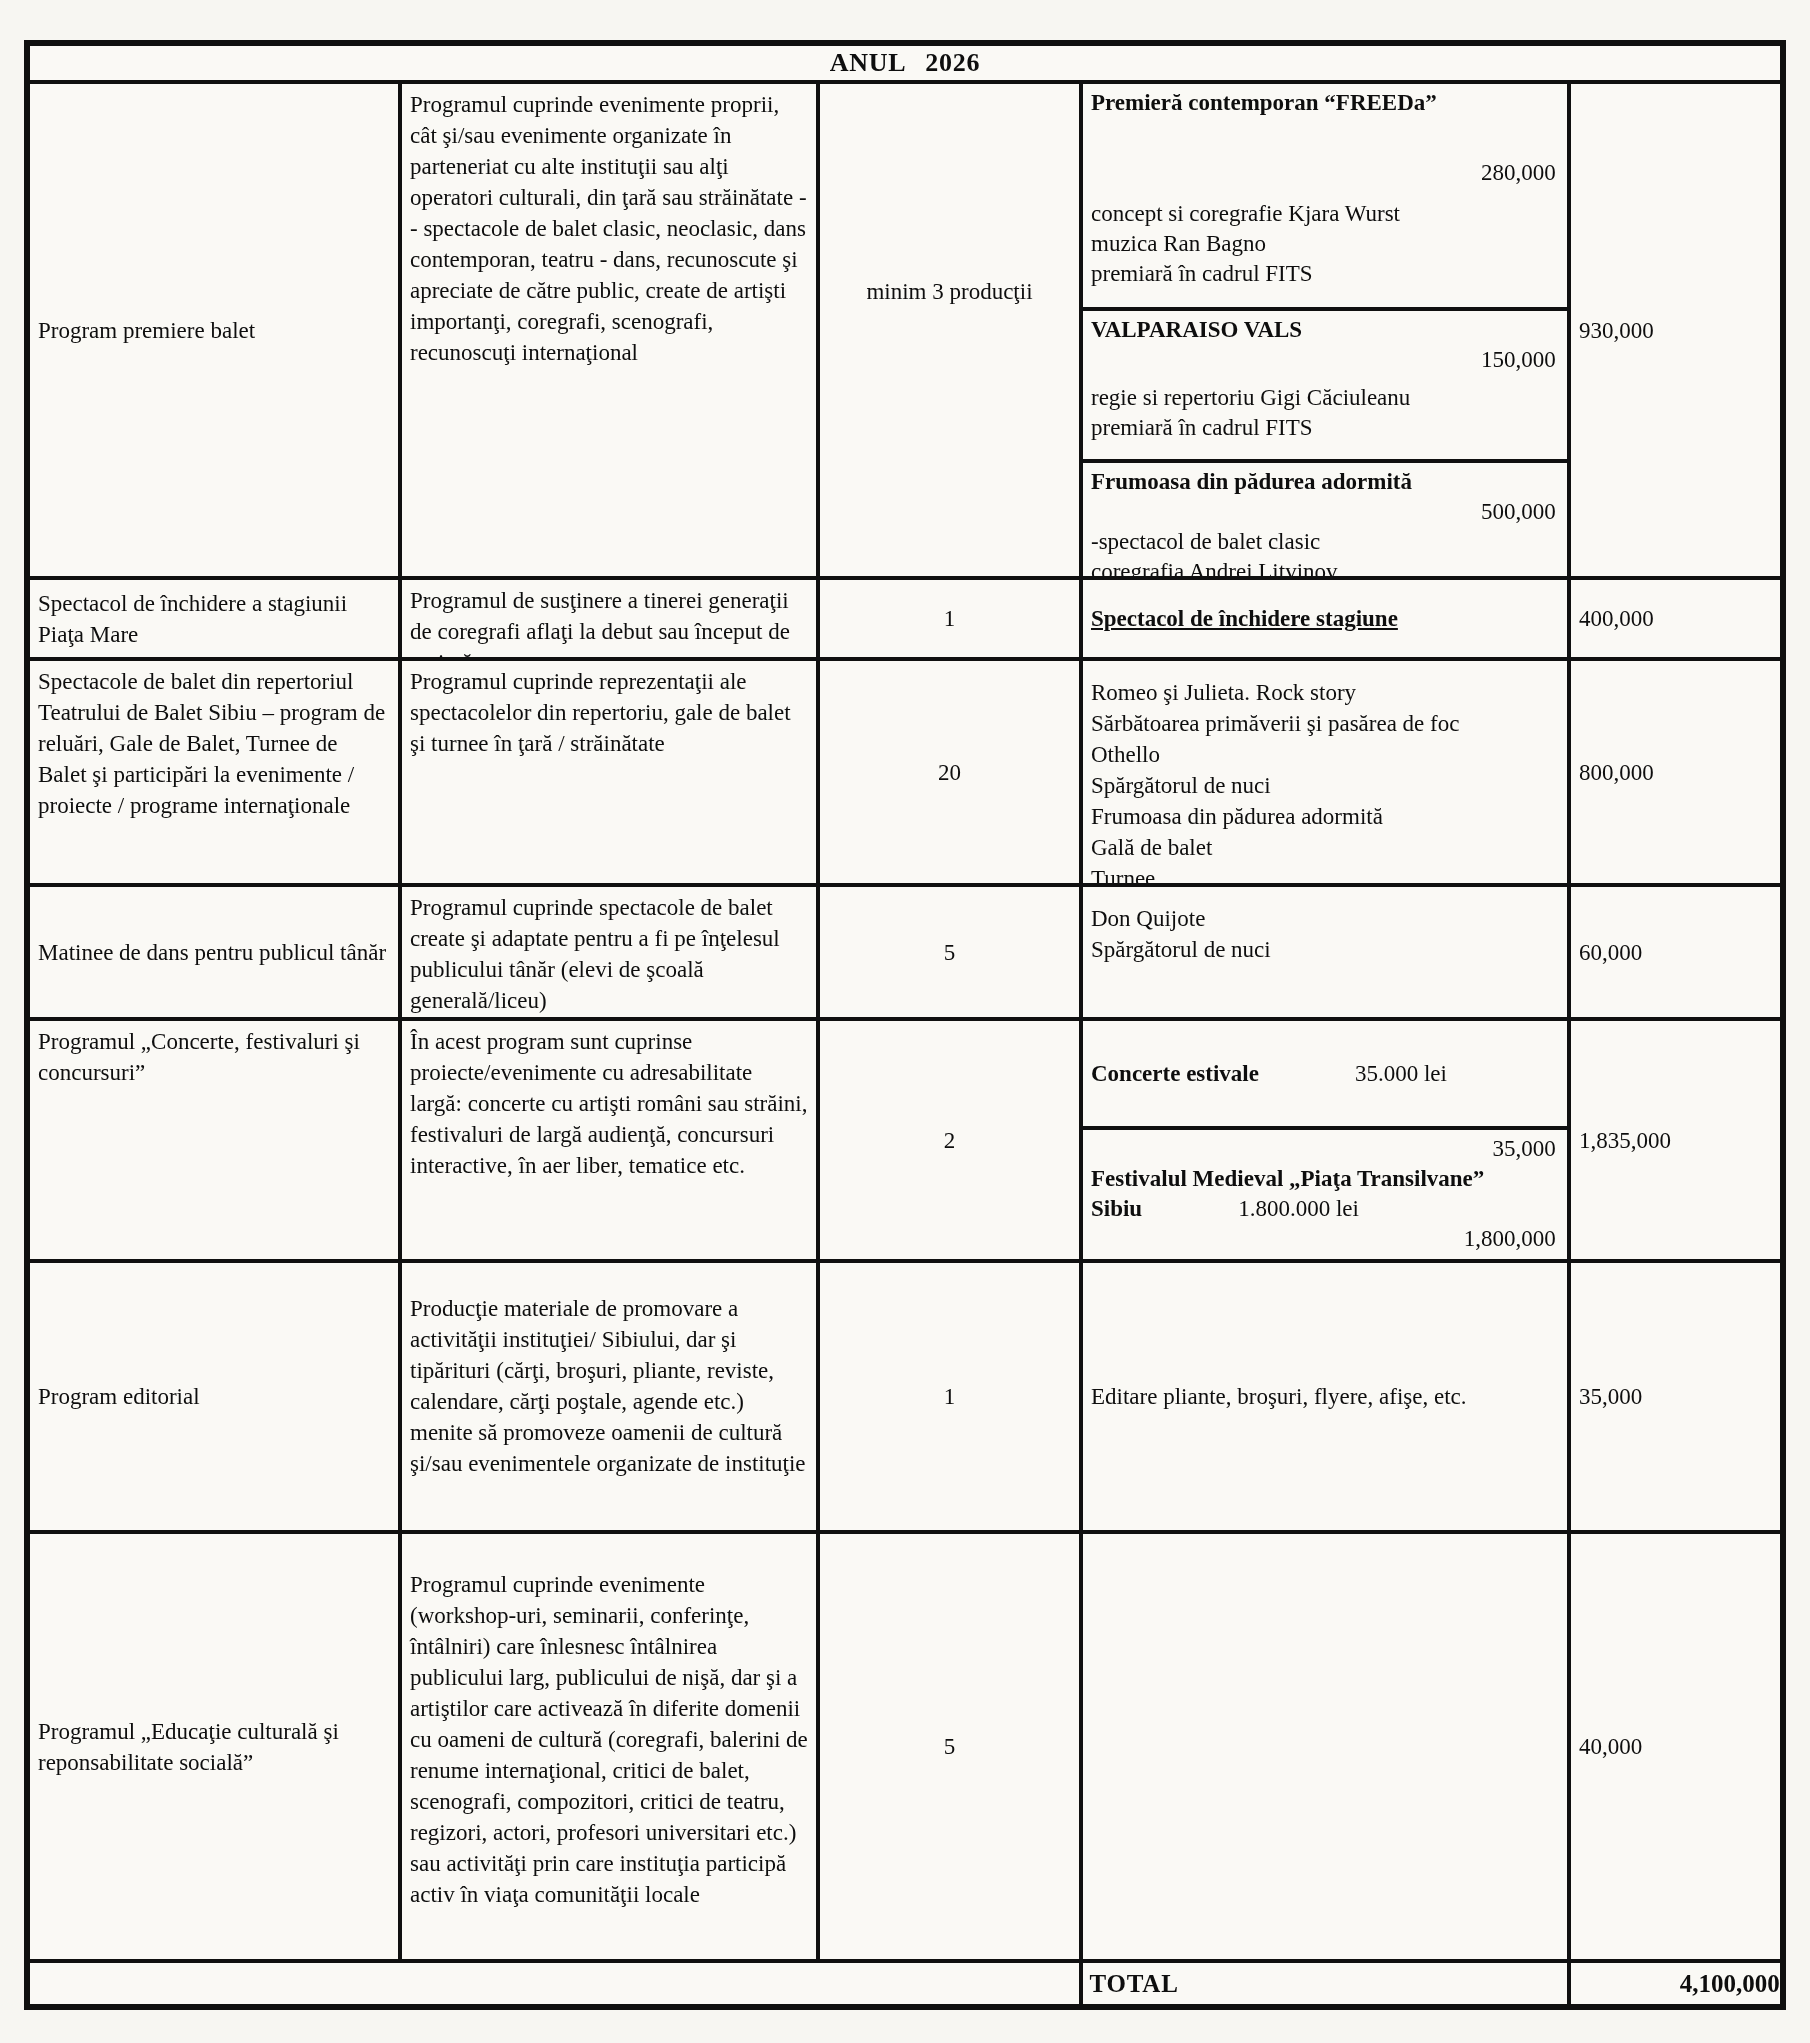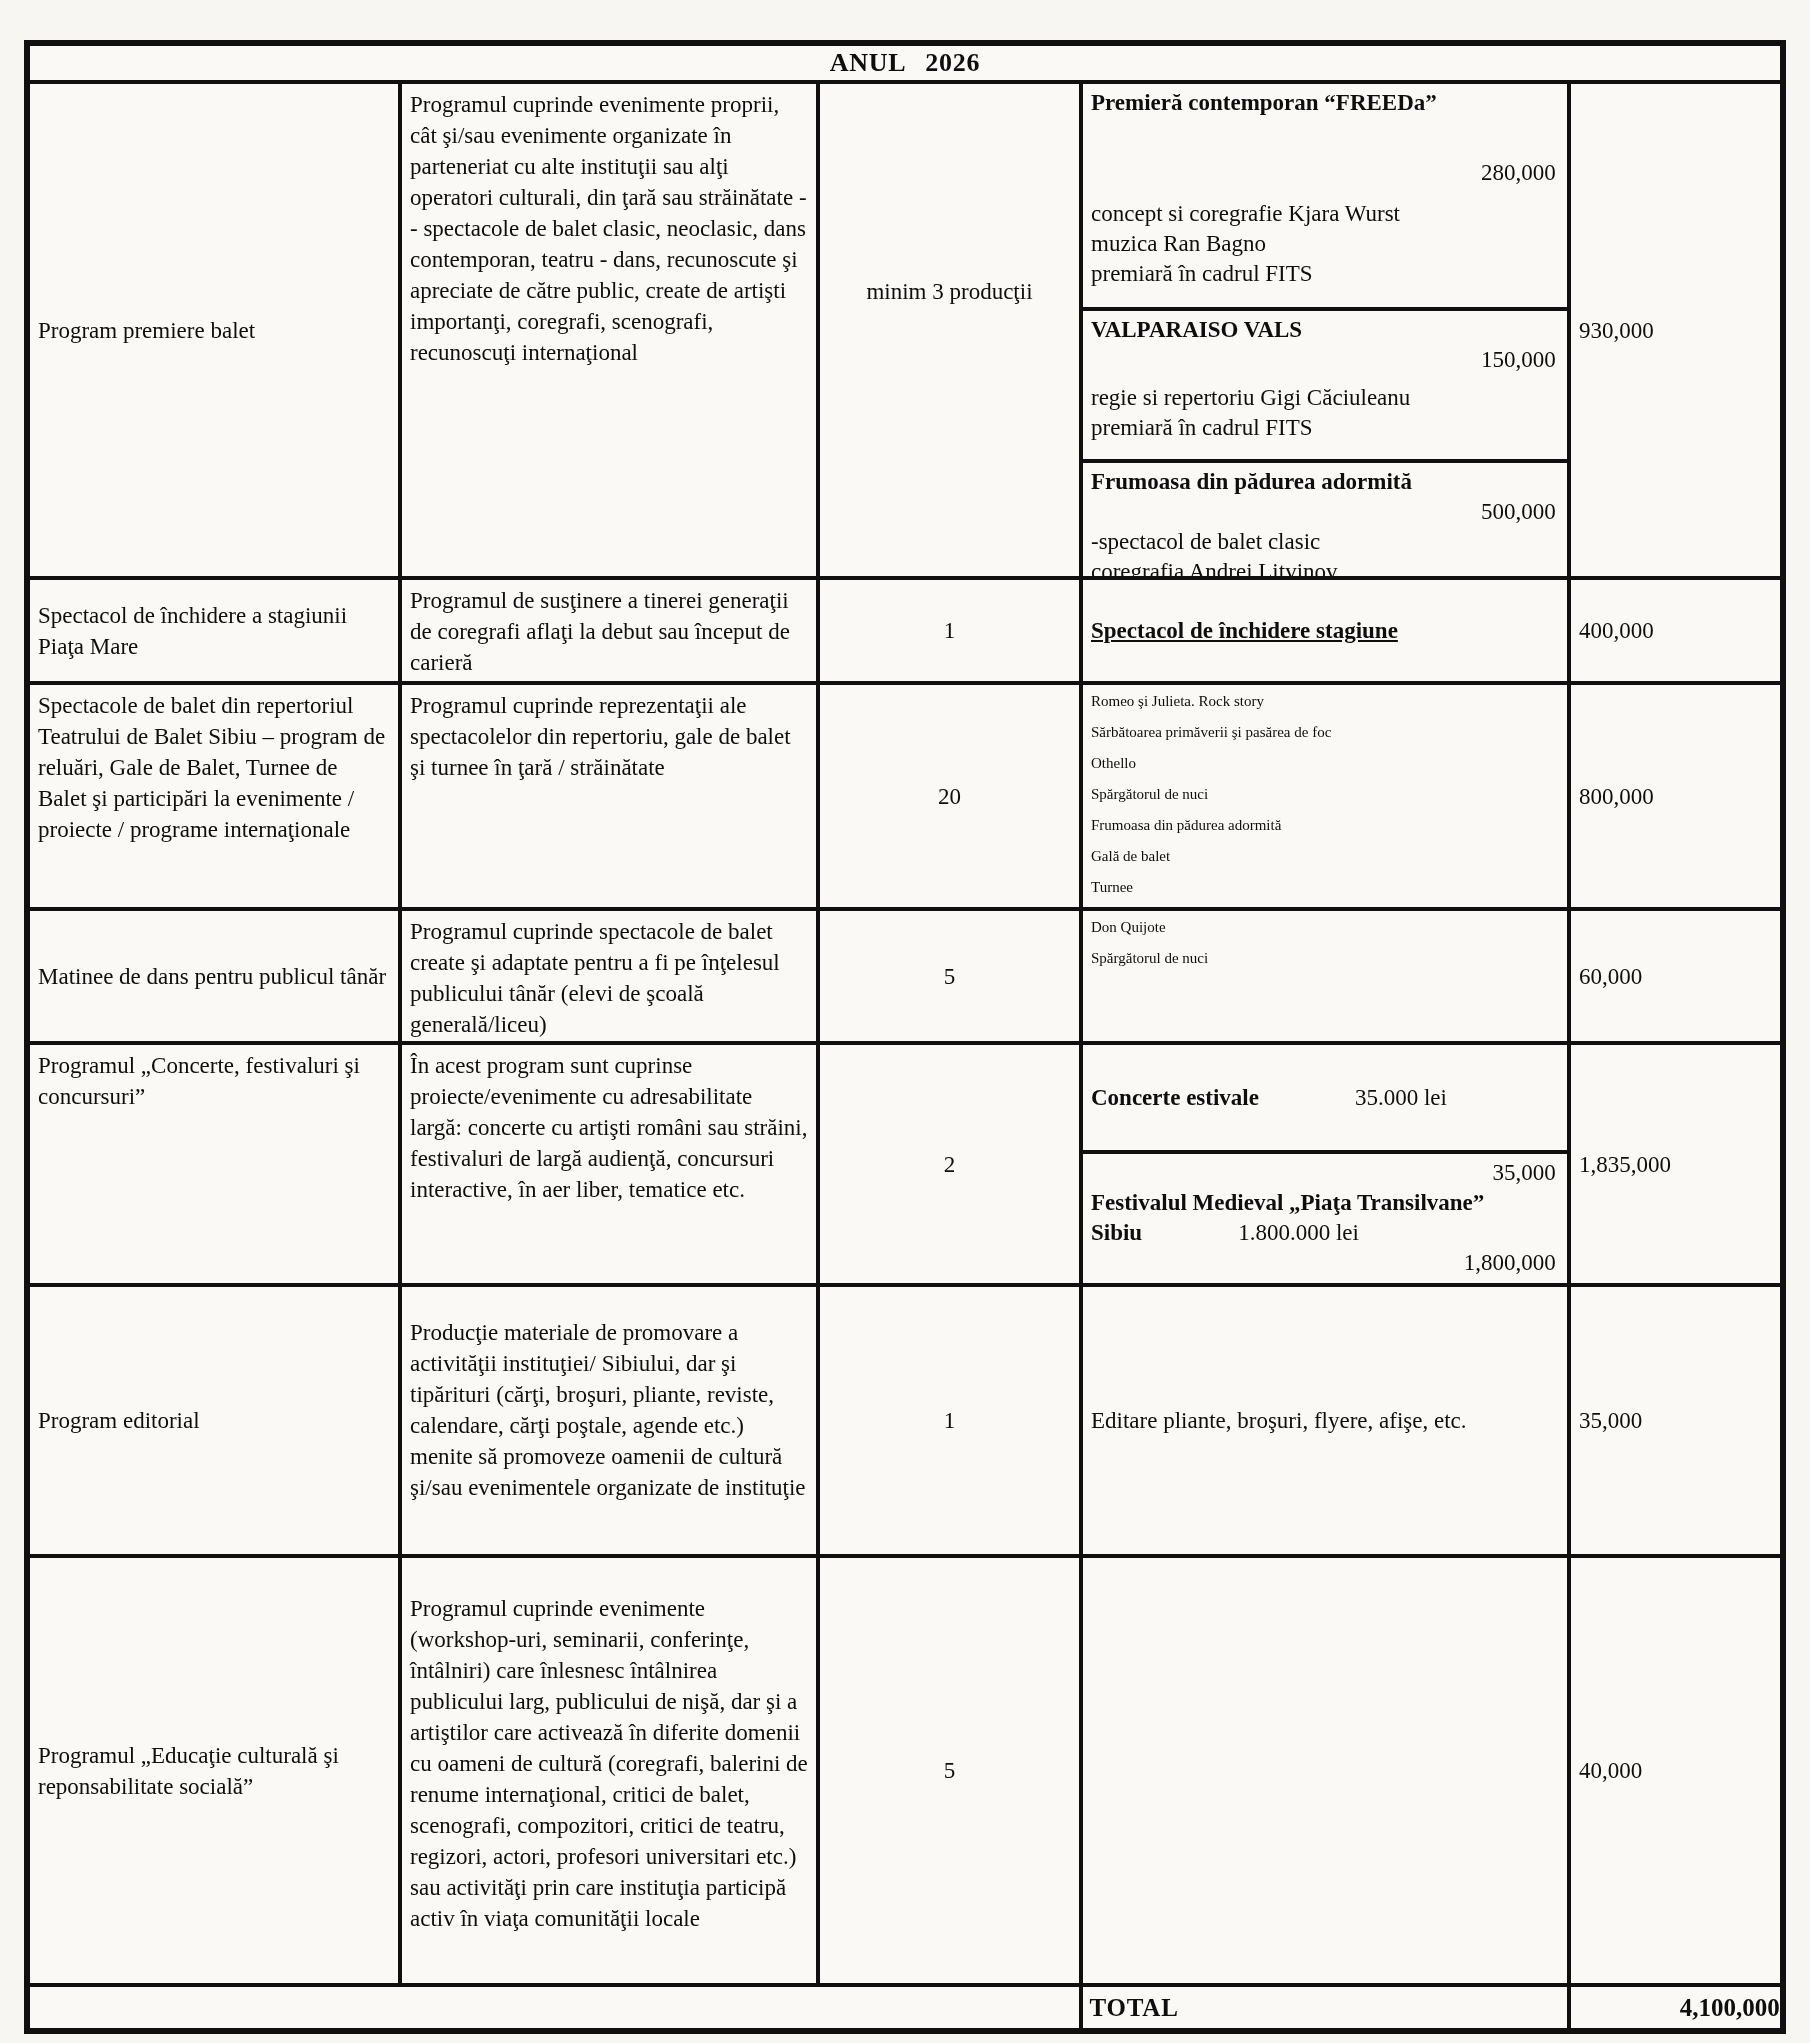--- a/index.html
+++ b/index.html
@@ -64,21 +64,21 @@
   .total-empty{border-right:4px solid #101010;box-sizing:border-box;}
   .total-label{
     border-right:4px solid #101010;box-sizing:border-box;
     display:flex;align-items:center;
     font-weight:bold;font-size:25px;padding-left:6.4px;letter-spacing:0.8px;
   }
   .total-value{
     display:flex;align-items:center;justify-content:flex-end;
     font-weight:bold;font-size:25px;padding-right:11.2px;
   }
-  .events-list{padding:1px 8px;font-size:15px;line-height:31px;}
+  .events-list{padding:16px 8px;font-size:23px;line-height:31px;}
   .bold-line{font-weight:bold;text-decoration:underline;}
 </style>
 </head>
 <body>
 
 <div class="page">
   <span class="speck">’</span>
 
   <div class="table">
 
@@ -113,21 +113,21 @@
           <div class="eamt">500,000</div>
           <div class="det">-spectacol de balet clasic</div>
           <div class="det">coregrafia Andrei Litvinov</div>
         </div>
       </div>
       <div class="cell money noline">
         <div>930,000</div>
       </div>
     </div>
 
-    <div class="row" style="height:105px">
+    <div class="row" style="height:81px">
       <div class="cell vc">
         <div>Spectacol de închidere a stagiunii Piaţa Mare</div>
       </div>
       <div class="cell">
         <div>Programul de susţinere a tinerei generaţii de coregrafi aflaţi la debut sau început de carieră</div>
       </div>
       <div class="cell qty">
         <div>1</div>
       </div>
       <div class="cell vc">

